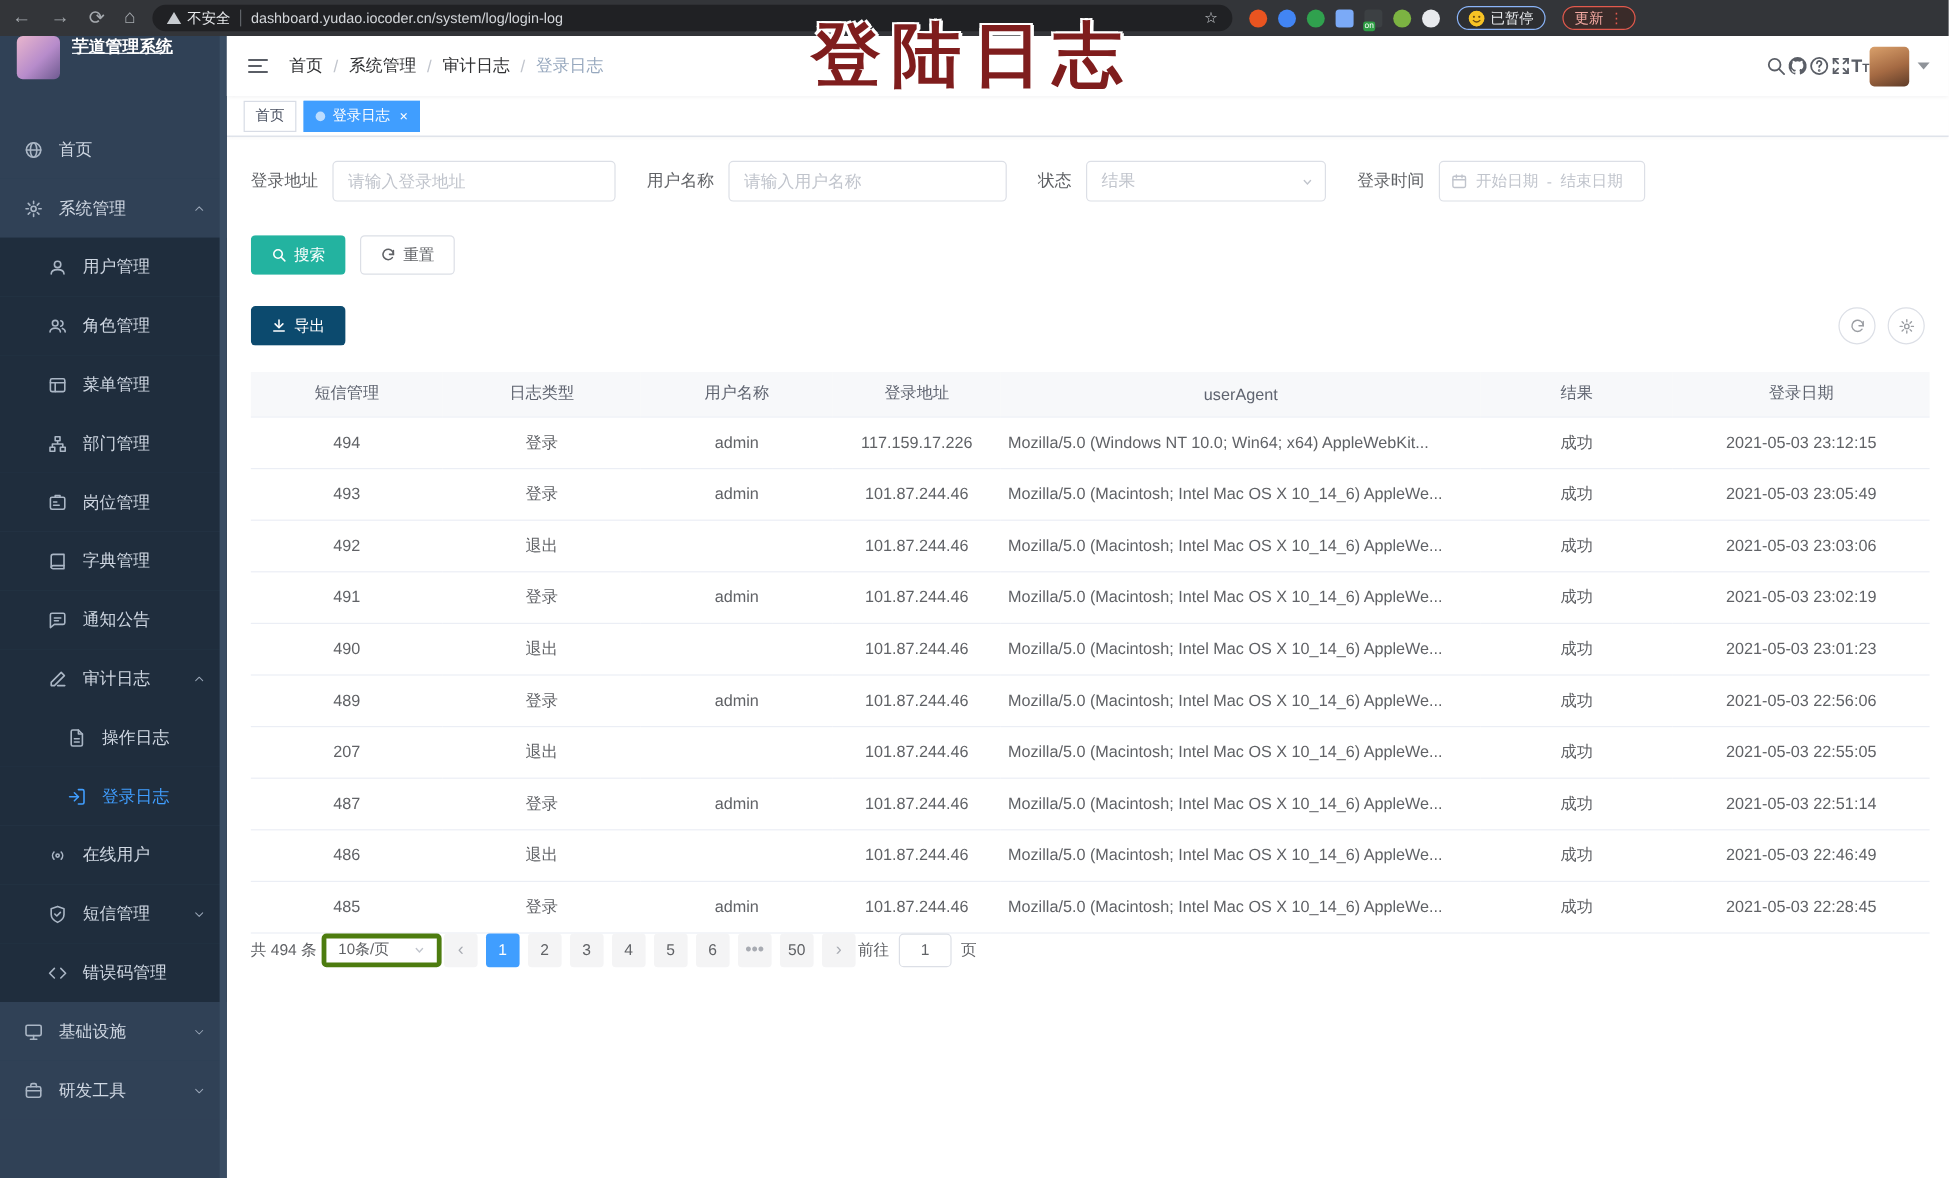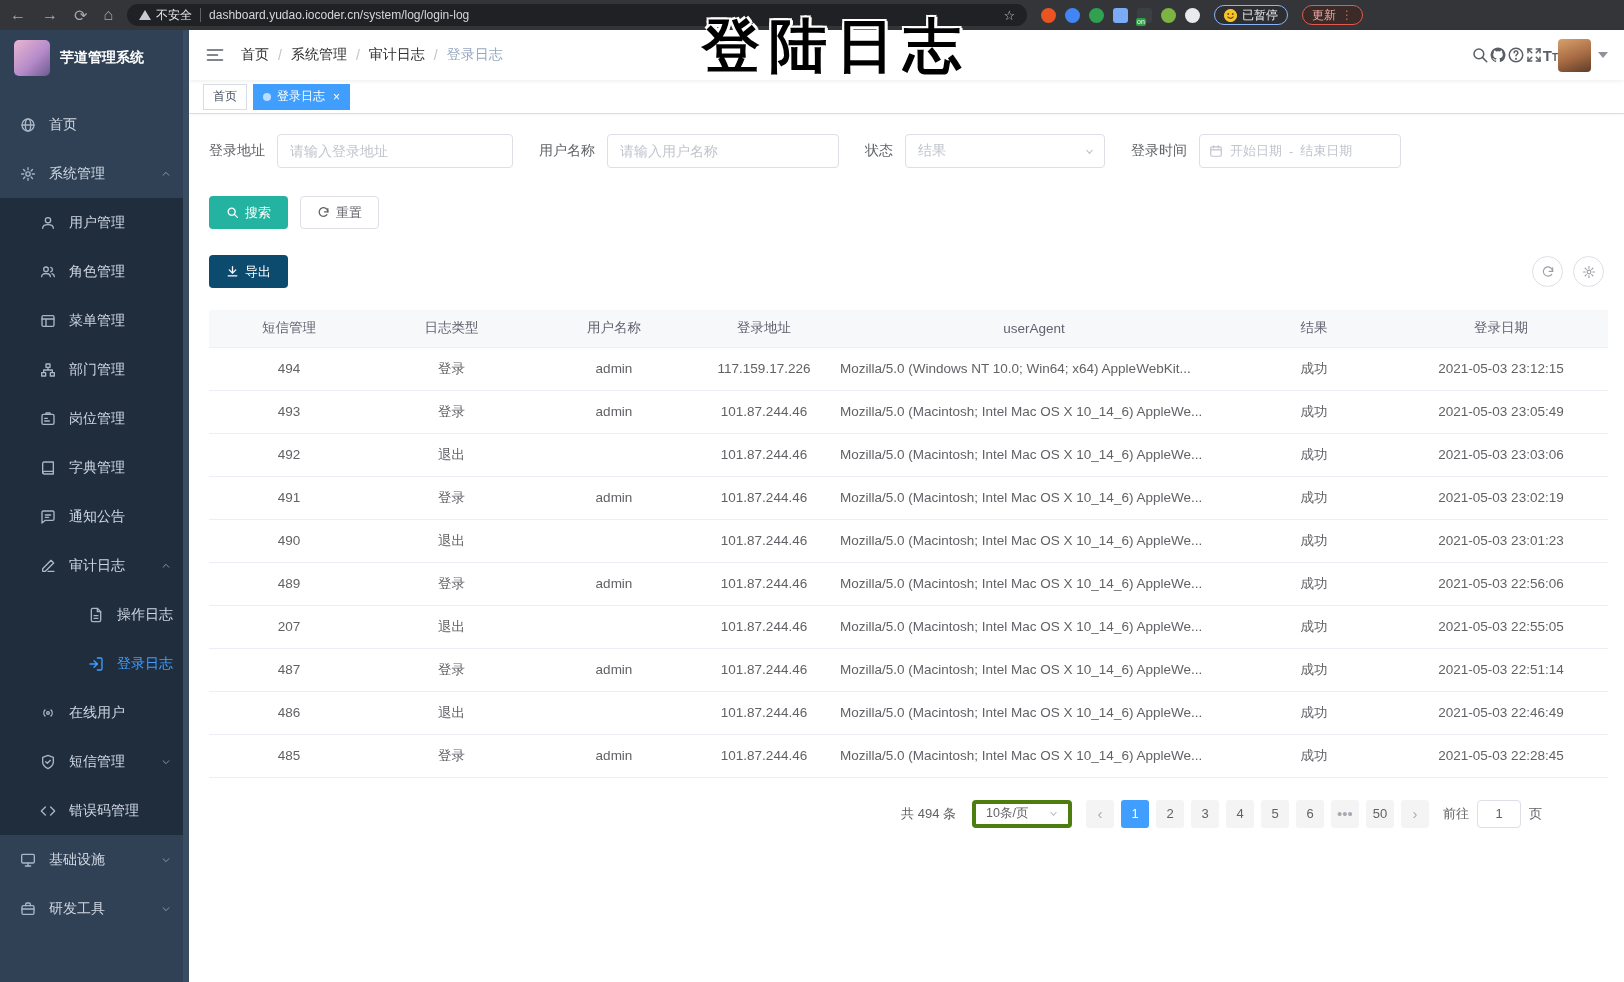--- a/index.html
+++ b/index.html
@@ -23,30 +23,30 @@
   .pill { height:20px; border-radius:11px; display:flex; align-items:center; gap:5px; padding:0 9px; font-size:12px; }
   .paused-pill { border:1.5px solid #8ab4f8; color:#e8eaed; background:#2d2e31; }
   .smiley { width:13px; height:13px; border-radius:50%; background:#f7c325; position:relative; }
   .update-pill { border:1.5px solid #e2594d; color:#f3a9a2; background:#3a2b29; }
   .update-pill .dots { color:#e2594d; letter-spacing:0; }
 
   
   .app { display:flex; height:952px; }
   .sidebar { width:189px; background:#304156; color:#e3e9f1; flex:none; position:relative; overflow:hidden; }
   .sidebar::after { content:""; position:absolute; top:0; right:0; bottom:0; width:6px; background:#3a4d63; }
-  .logo-row { height:56px; display:flex; align-items:center; gap:10px; padding:0 14px; }
+  .logo-row { height:56px; display:flex; align-items:flex-start; gap:10px; padding:0 14px;text-decoration:underline; }
   .logo-img { width:36px; height:36px; border-radius:5px; background:linear-gradient(135deg,#e9b6cd 0%,#b78ccb 55%,#6e5a90 100%); flex:none; }
   .logo-title { font-size:14px; font-weight:bold; color:#fff; white-space:nowrap; }
   .menu { margin-top:14px; }
   .m-item { height:49px; display:flex; align-items:center; gap:13px; font-size:14px; color:#cfd7e2; cursor:pointer; position:relative; }
   .m-item .mi-icon { width:16px; height:16px; color:#aab6c5; flex:none; }
   .m-item .mi-icon svg { width:16px; height:16px; display:block; }
   .m-item.lv1 { padding-left:20px; background:#304156; }
   .m-item.lv2 { padding-left:40px; background:#1f2d3d; }
-  .m-item.lv3 { padding-left:88px; background:#1f2d3d; }
+  .m-item.lv3 { padding-left:56px; background:#1f2d3d; }
   .m-item.active { color:#409eff; }
   .m-item.active .mi-icon { color:#409eff; }
   .m-arrow { position:absolute; right:18px; color:#9aa7b8; width:10px; height:10px; }
   .m-arrow svg { width:10px; height:10px; display:block; }
 
   .main { flex:1; display:flex; flex-direction:column; background:#fff; min-width:0; }
 
   
   .navbar { height:50px; background:#fff; display:flex; align-items:center; padding:0 16px; box-shadow:0 1px 4px rgba(0,21,41,.08); position:relative; z-index:2; }
   .hamburger { width:20px; height:20px; color:#5a5e66; margin-right:16px; cursor:pointer; }
@@ -75,21 +75,21 @@
   .content { flex:1; padding:20px; overflow:hidden; }
   .filter-row { display:flex; align-items:center; gap:26px; margin-bottom:28px; flex-wrap:nowrap; }
   .f-group { display:flex; align-items:center; gap:12px; }
   .f-label { color:#606266; font-size:14px; white-space:nowrap; }
   .f-input { height:34px; border:1px solid #dcdfe6; border-radius:4px; padding:0 12px; font-size:14px; color:#606266; outline:none; font-family:inherit; }
   .f-input::placeholder { color:#c0c4cc; }
   .w-addr { width:236px; } .w-user { width:232px; }
   .f-select { width:200px; height:34px; border:1px solid #dcdfe6; border-radius:4px; display:flex; align-items:center; padding:0 12px; color:#c0c4cc; position:relative; cursor:pointer; }
   .sel-arrow { position:absolute; right:10px; width:9px; height:9px; color:#c0c4cc; }
   .sel-arrow svg { width:9px; height:9px; display:block; }
-  .f-daterange { width:202px; height:34px; border:1px solid #dcdfe6; border-radius:4px; display:flex; align-items:center; gap:7px; padding:0 9px; color:#c0c4cc; font-size:13px; }
+  .f-daterange { width:172px; height:34px; border:1px solid #dcdfe6; border-radius:4px; display:flex; align-items:center; gap:7px; padding:0 9px; color:#c0c4cc; font-size:13px; }
   .cal-ic { width:14px; height:14px; color:#c0c4cc; }
   .cal-ic svg { width:14px; height:14px; display:block; }
 
   .btn-row { display:flex; gap:12px; margin-bottom:26px; }
   .btn { height:33px; border-radius:4px; display:flex; align-items:center; gap:6px; padding:0 16px; font-size:13px; cursor:pointer; border:1px solid transparent; }
   .btn svg { width:13px; height:13px; }
   .btn-search { background:#23b3a0; color:#fff; }
   .btn-reset { background:#fff; color:#606266; border-color:#dcdfe6; }
   .btn-export { background:#0c4a6e; color:#fff; }
   .export-row { display:flex; align-items:center; margin-bottom:22px; }
@@ -97,21 +97,21 @@
   .circle-btn { width:31px; height:31px; border-radius:50%; border:1px solid #dcdfe6; background:#fff; color:#9b9ea3; display:flex; align-items:center; justify-content:center; cursor:pointer; }
   .circle-btn svg { width:14px; height:14px; }
 
   
   table { width:100%; border-collapse:collapse; table-layout:fixed; }
   thead th { background:#f7f8fa; color:#5f6470; font-weight:normal; font-size:13.5px; height:37px; text-align:center; border-bottom:1px solid #ebeef5; }
   tbody td { height:43px; color:#606266; font-size:13.5px; text-align:center; border-bottom:1px solid #ebeef5; white-space:nowrap; overflow:hidden; text-overflow:ellipsis; }
   tbody td.ua { text-align:left; padding-left:6px; }
 
   
-  .pag-row { display:flex; align-items:center; justify-content:flex-end; gap:14px; margin-top:22px; padding-right:62px; color:#606266; font-size:13px; }
+  .pag-row { display:flex; align-items:center; justify-content:flex-start; gap:2px; padding-right:62px; color:#606266; font-size:13px; }
   .pag-total { margin-right:2px; }
   .pag-size { width:100px; height:28px; border:4px solid #4d7c0f; border-radius:4px; display:flex; align-items:center; padding:0 10px; color:#606266; font-size:12.5px; position:relative; cursor:pointer; }
   .pager { display:flex; gap:7px; align-items:center; }
   .pg-btn { min-width:28px; height:28px; border-radius:3px; background:#f4f4f5; color:#606266; display:flex; align-items:center; justify-content:center; font-size:13px; cursor:pointer; padding:0 4px; }
   .pg-btn.active { background:#409eff; color:#fff; }
   .pg-btn.arrow { color:#a8abb2; font-size:15px; }
   .pg-goto { display:flex; align-items:center; gap:8px; }
   .goto-input { width:44px; height:28px; border:1px solid #dcdfe6; border-radius:4px; text-align:center; color:#606266; font-size:13px; outline:none; font-family:inherit; }
 
   
@@ -653,14 +653,14 @@
           <div class="pg-goto">
             <span>前往</span>
             <input class="goto-input" value="1" style="">
             <span>页</span>
           </div>
         </div>
       </div>
     </div>
   </div>
 
-  <div class="annotation" style="color: #000000; margin-left: 26px;">登陆日志</div>
+  <div class="annotation" style="color: #7f1d1d;">登陆日志</div>
 </div>
 
 </body></html>

